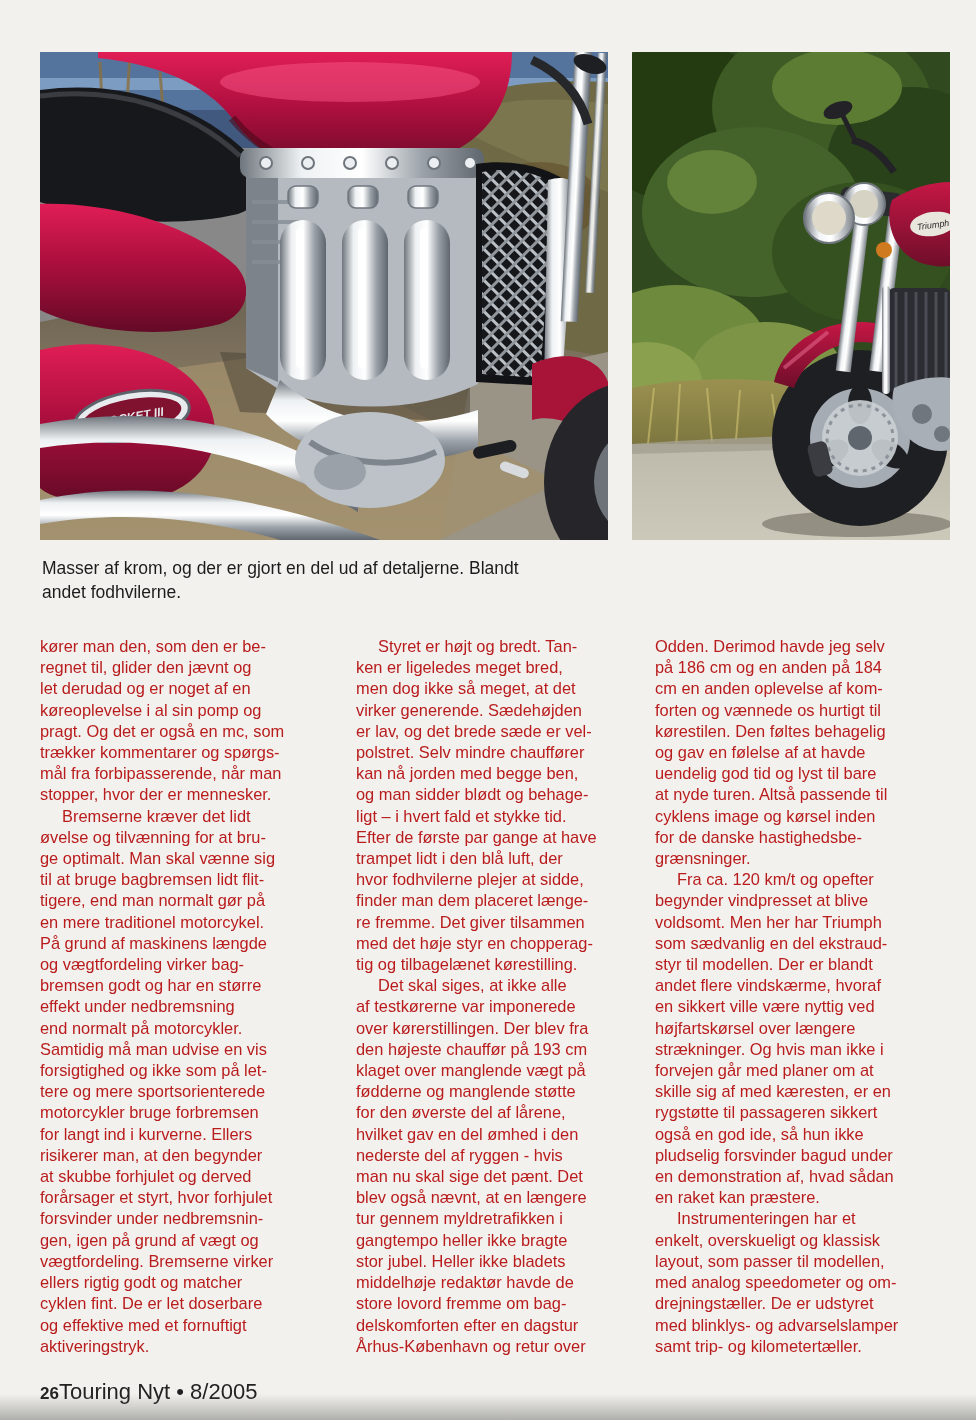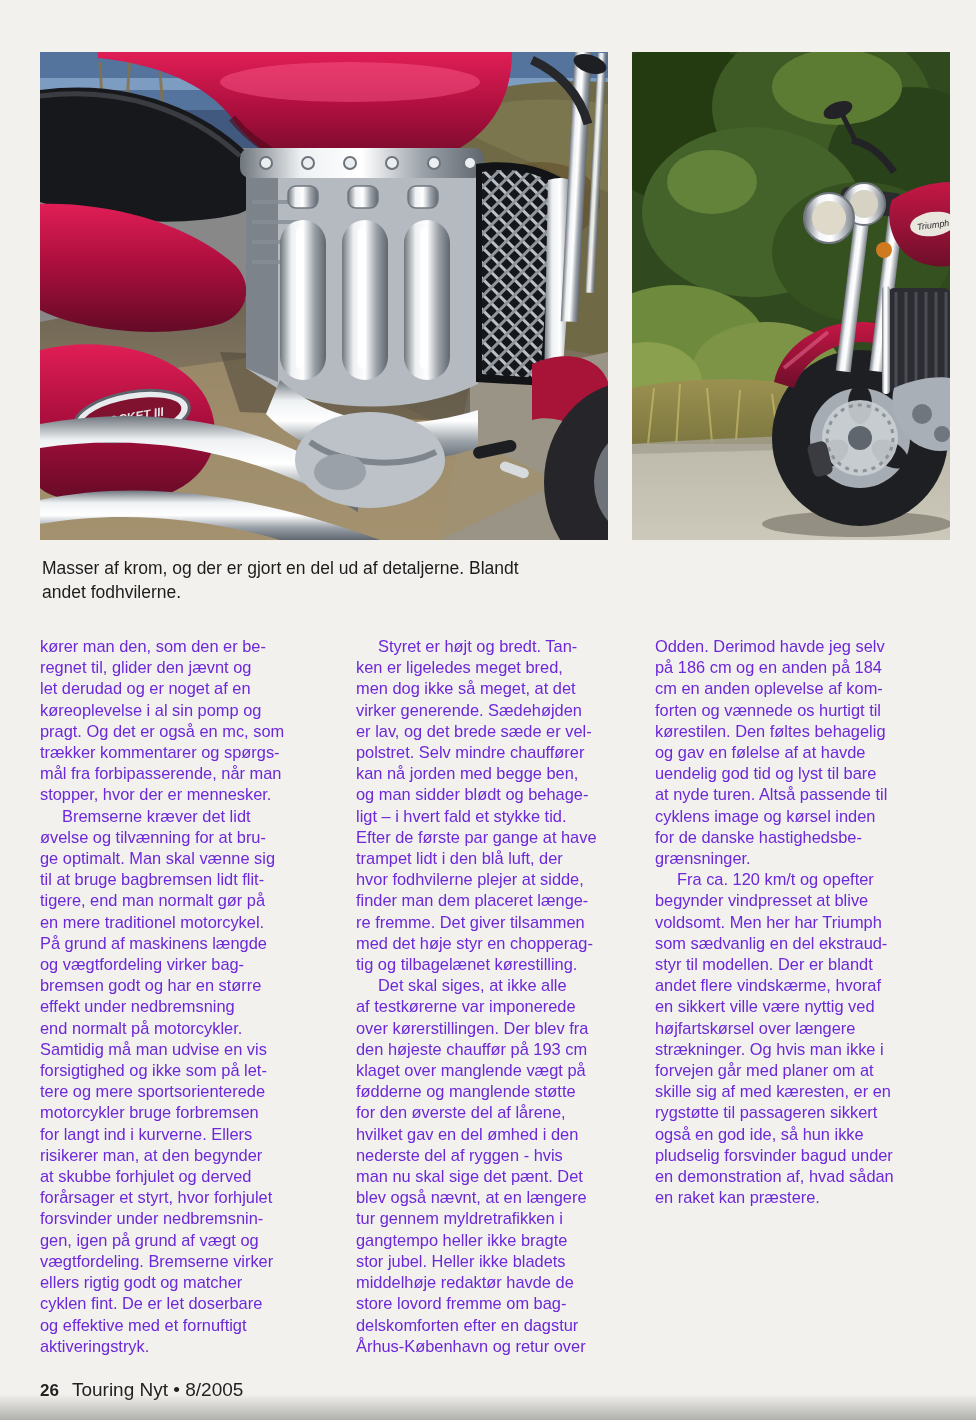--- a/index.html
+++ b/index.html
@@ -7,27 +7,27 @@
         font-family:"Liberation Sans",sans-serif;}
   .photo{position:absolute;overflow:hidden;background:#888;}
   .photo svg{display:block;}
   .photo-left{left:40px;top:52px;width:568px;height:488px;}
   .photo-right{left:632px;top:52px;width:318px;height:488px;}
   .caption{position:absolute;font-size:17.5px;line-height:23.5px;
            color:#1c1c1c;white-space:pre-line;}
   .caption-left{left:42px;top:557px;width:560px;}
   .caption-right{left:634px;top:557px;width:316px;}
   .col{position:absolute;top:636px;width:300px;font-size:16.4px;line-height:21.2px;
-       color:#6d28d9;}
+       color:#b91c1c;}
   .col p{margin:0;white-space:pre-line;}
   .col p.indent{text-indent:22px;}
   .col1{left:40px;} .col2{left:356px;} .col3{left:655px;}
   .footer{position:absolute;left:40px;top:1379px;color:#222;}
   .footer .pnum{font-weight:bold;font-size:17px;}
-  .footer .mag{font-size:19px;margin-left:13px;}
+  .footer .mag{font-size:22px;margin-left:0;}
   .scan-shadow{position:absolute;left:0;bottom:0;width:100%;height:26px;
        background:linear-gradient(to bottom,rgba(95,95,90,0),rgba(95,95,90,0.45));}
 </style>
 </head>
 <body>
 
 <div class="page">
 
   <div class="photo photo-left">
     <svg viewBox="0 0 568 488" width="568" height="488" preserveAspectRatio="none">
@@ -321,20 +321,27 @@
 en sikkert ville være nyttig ved
 højfartskørsel over længere
 strækninger. Og hvis man ikke i
 forvejen går med planer om at
 skille sig af med kæresten, er en
 rygstøtte til passageren sikkert
 også en god ide, så hun ikke
 pludselig forsvinder bagud under
 en demonstration af, hvad sådan
 en raket kan præstere.</p>
+        <p class="indent">Instrumenteringen har et
+enkelt, overskueligt og klassisk
+layout, som passer til modellen,
+med analog speedometer og om-
+drejningstæller. De er udstyret
+med blinklys- og advarselslamper
+samt trip- og kilometertæller.</p>
       </div>
     </div>
 
   <div class="footer">
     <span class="pnum">26</span><span class="mag">Touring Nyt • 8/2005</span>
   </div>
 
   <div class="scan-shadow"></div>
 </div>
 

